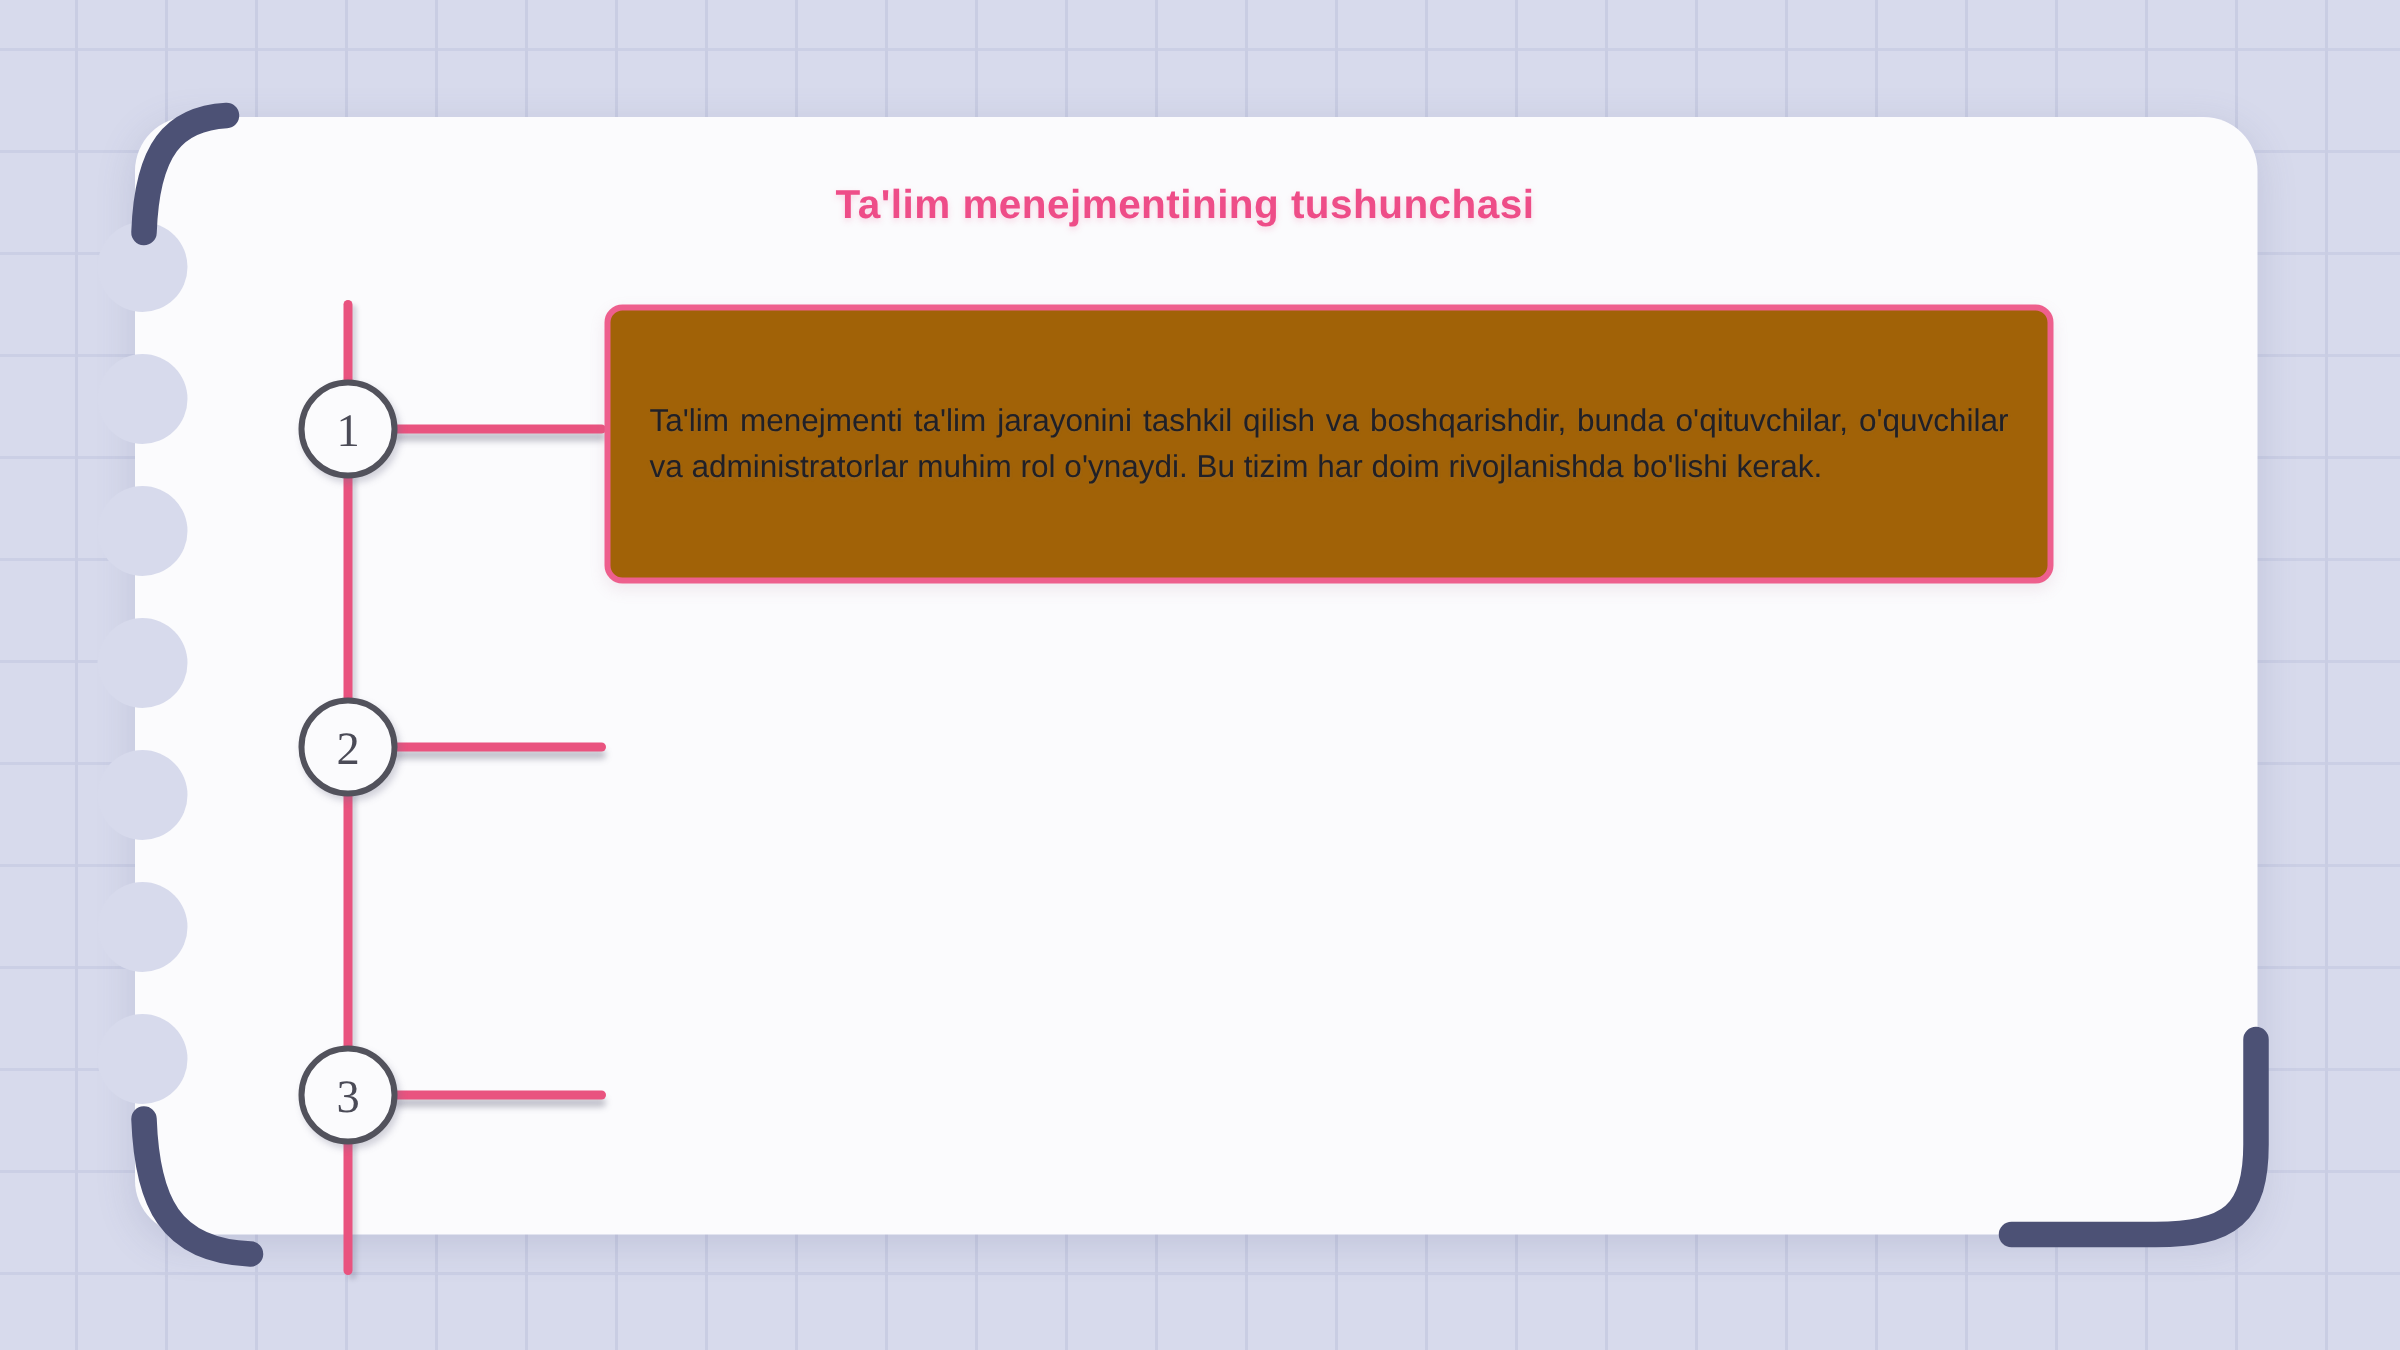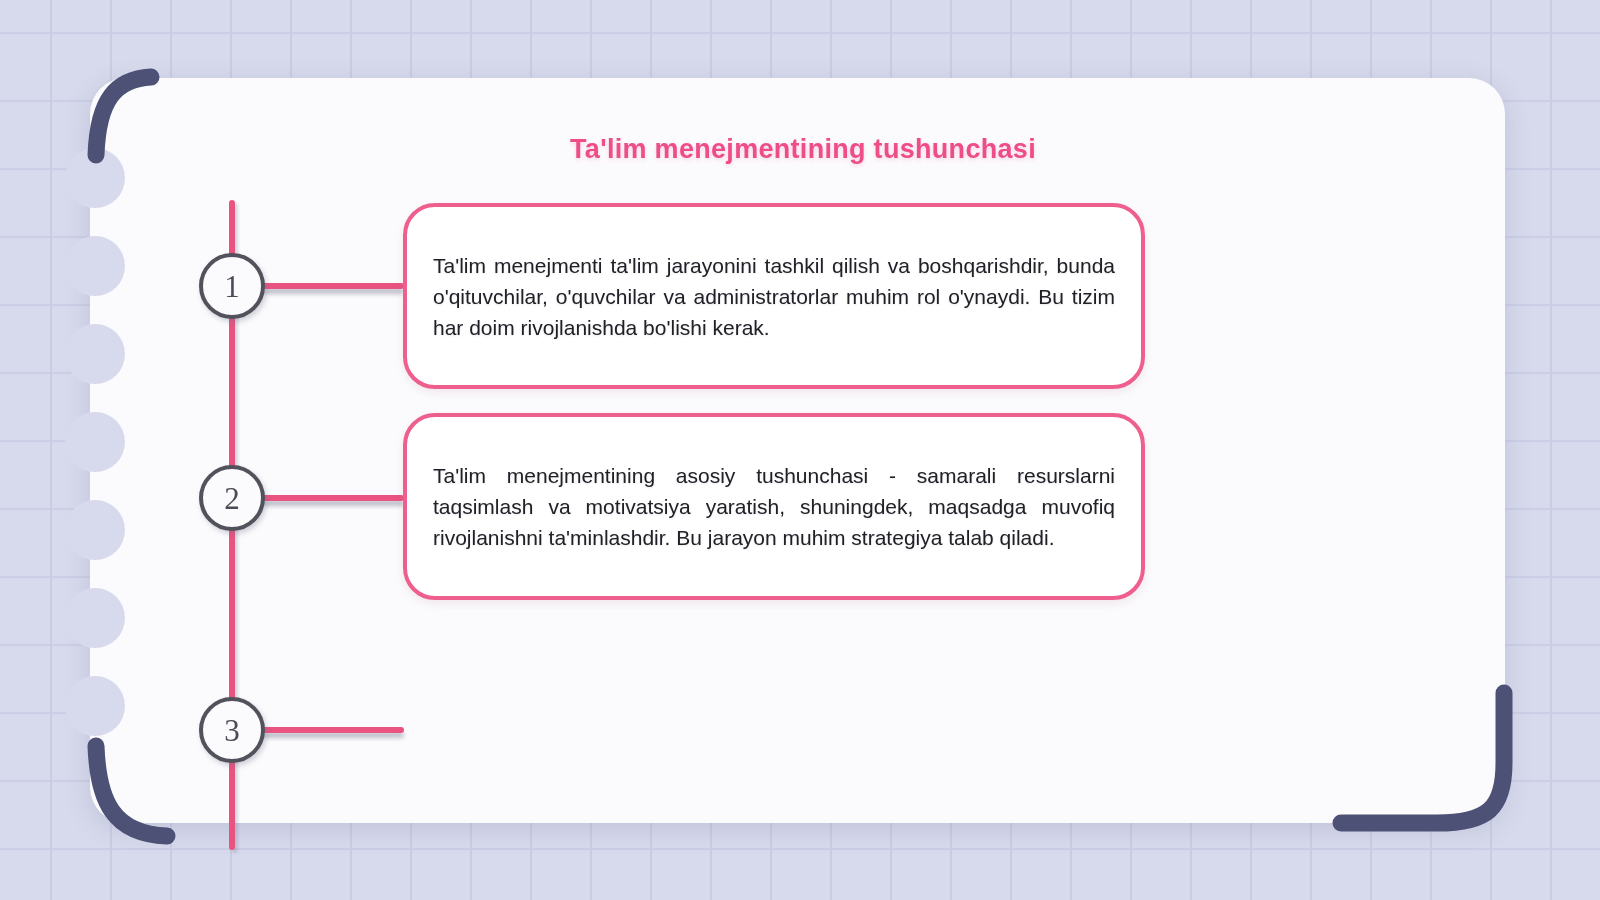--- a/index.html
+++ b/index.html
@@ -32,21 +32,21 @@
     position:absolute;width:60px;height:60px;border-radius:50%;
     background:#d7daec;left:65px;
   }
 
   
   .brackets{position:absolute;left:0;top:0;width:1600px;height:900px;pointer-events:none;}
 
   
   .title{
     position:absolute;left:789px;top:120px;transform:translateX(-50%);
-    margin:14px;font-size:27px;font-weight:bold;letter-spacing:.3px;
+    margin:1px;font-size:27px;font-weight:bold;letter-spacing:.3px;
     color:#ee4d88;white-space:nowrap;
     text-shadow:0 2px 4px rgba(240,130,170,0.30);
   }
 
   
   .tline{
     position:absolute;left:229px;top:200px;width:6px;height:650px;
     background:#e9537f;border-radius:3px;
     box-shadow:3px 3px 3px rgba(110,110,135,0.25);
   }
@@ -60,22 +60,22 @@
     background:#fbfbfd;border:4px solid #52525c;
     display:flex;align-items:center;justify-content:center;
     box-shadow:2px 3px 5px rgba(110,110,135,0.30);
   }
   .node span{
     font-family:"Liberation Serif",serif;font-size:31px;color:#4b4b57;line-height:1;
   }
 
   
   .cbox{
-    position:absolute;left:403px;width:742px;box-sizing:border-box;
-    background:#ffffff;border:4px solid #ee5f8d;border-radius:32px;
+    position:absolute;left:403px;width:966px;box-sizing:border-box;
+    background:#a16207;border:4px solid #ee5f8d;border-radius:12px;
     display:flex;align-items:center;
     box-shadow:0 4px 10px rgba(180,120,150,0.14);
   }
   .cbox p{
     margin:0;padding:0 26px;width:100%;
     font-size:21px;line-height:31px;color:#202027;
     text-align:justify;
     text-shadow:0 1px 2px rgba(130,130,150,0.18);
   }
 </style>
@@ -116,17 +116,14 @@
   <div class="node" style="top:465px">
     <span>2</span>
   </div>
   <div class="node" style="top:697px">
     <span>3</span>
   </div>
 
   <div class="cbox" style="top:203px;height:186px">
     <p>Ta'lim menejmenti ta'lim jarayonini tashkil qilish va boshqarishdir, bunda o'qituvchilar, o'quvchilar va administratorlar muhim rol o'ynaydi. Bu tizim har doim rivojlanishda bo'lishi kerak.</p>
   </div>
-  <div class="cbox" style="top:413px;height:187px">
-    <p>Ta'lim menejmentining asosiy tushunchasi - samarali resurslarni taqsimlash va motivatsiya yaratish, shuningdek, maqsadga muvofiq rivojlanishni ta'minlashdir. Bu jarayon muhim strategiya talab qiladi.</p>
-  </div>
 
 </div>
 
 </body></html>

